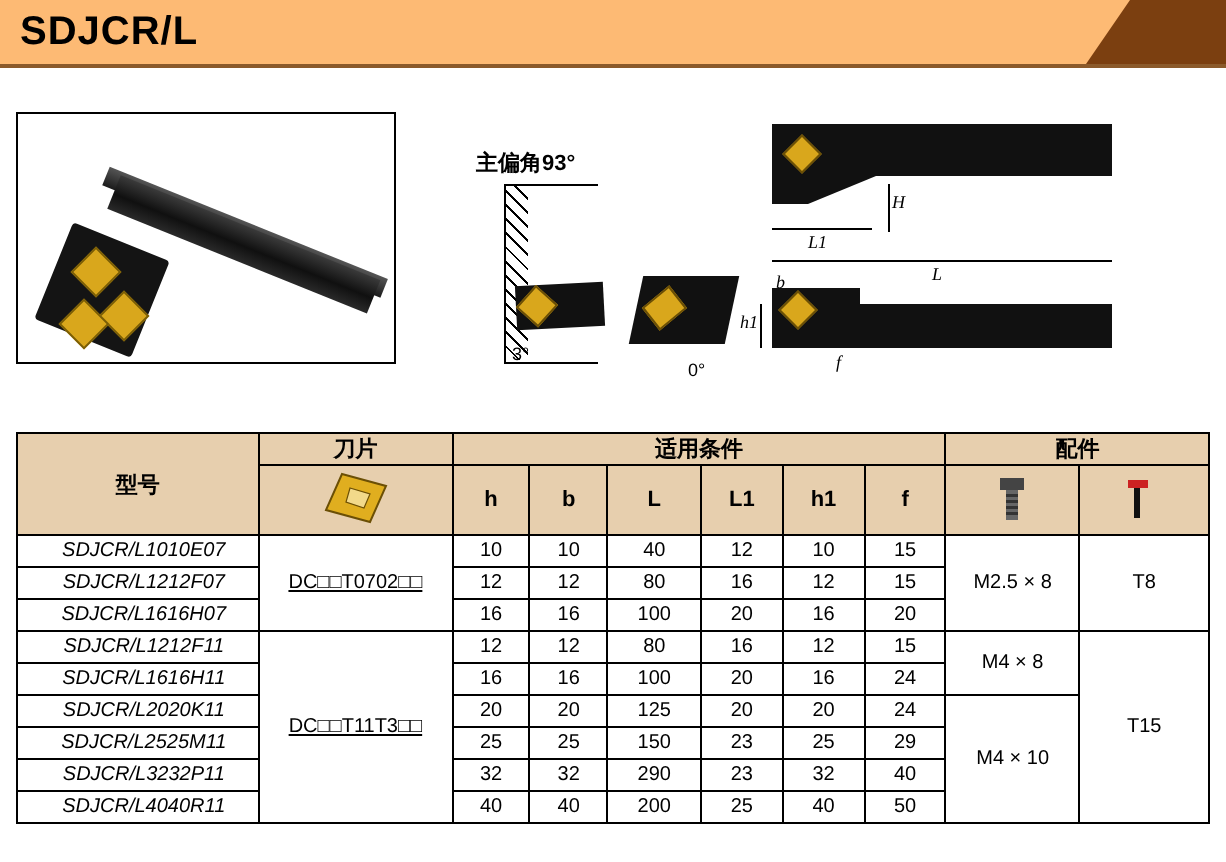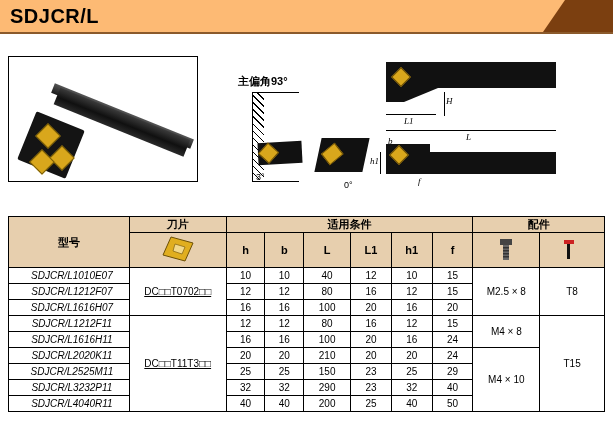--- a/index.html
+++ b/index.html
@@ -397,21 +397,21 @@
         <td>16</td>
         <td>100</td>
         <td>20</td>
         <td>16</td>
         <td>24</td>
       </tr>
       <tr>
         <td class="model-cell">SDJCR/L2020K11</td>
         <td>20</td>
         <td>20</td>
-        <td>210</td>
+        <td>125</td>
         <td>20</td>
         <td>20</td>
         <td>24</td>
         <td rowspan="4">M4 × 10</td>
       </tr>
       <tr>
         <td class="model-cell">SDJCR/L2525M11</td>
         <td>25</td>
         <td>25</td>
         <td>150</td>

